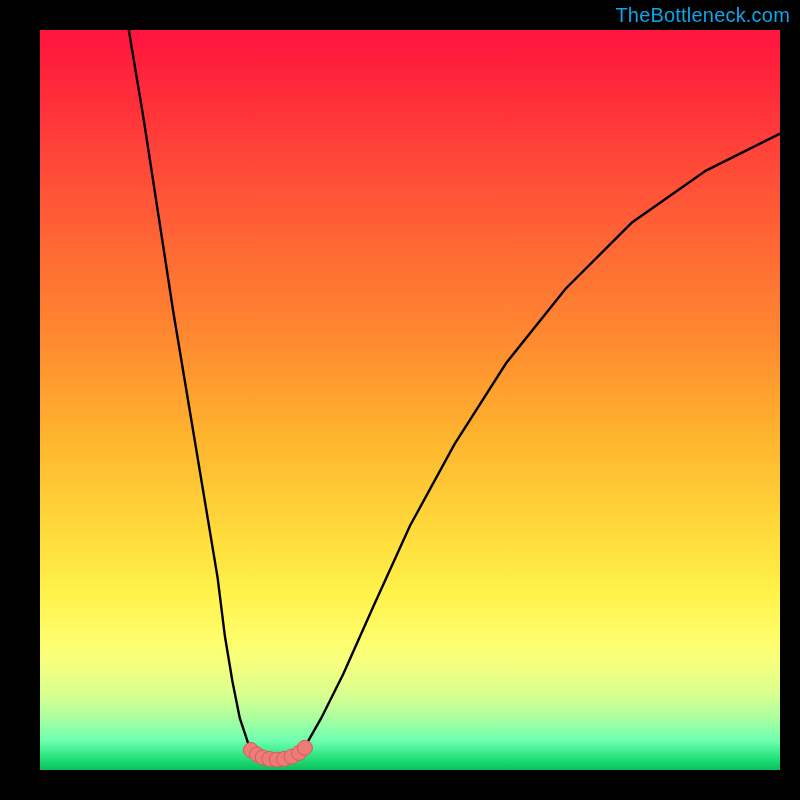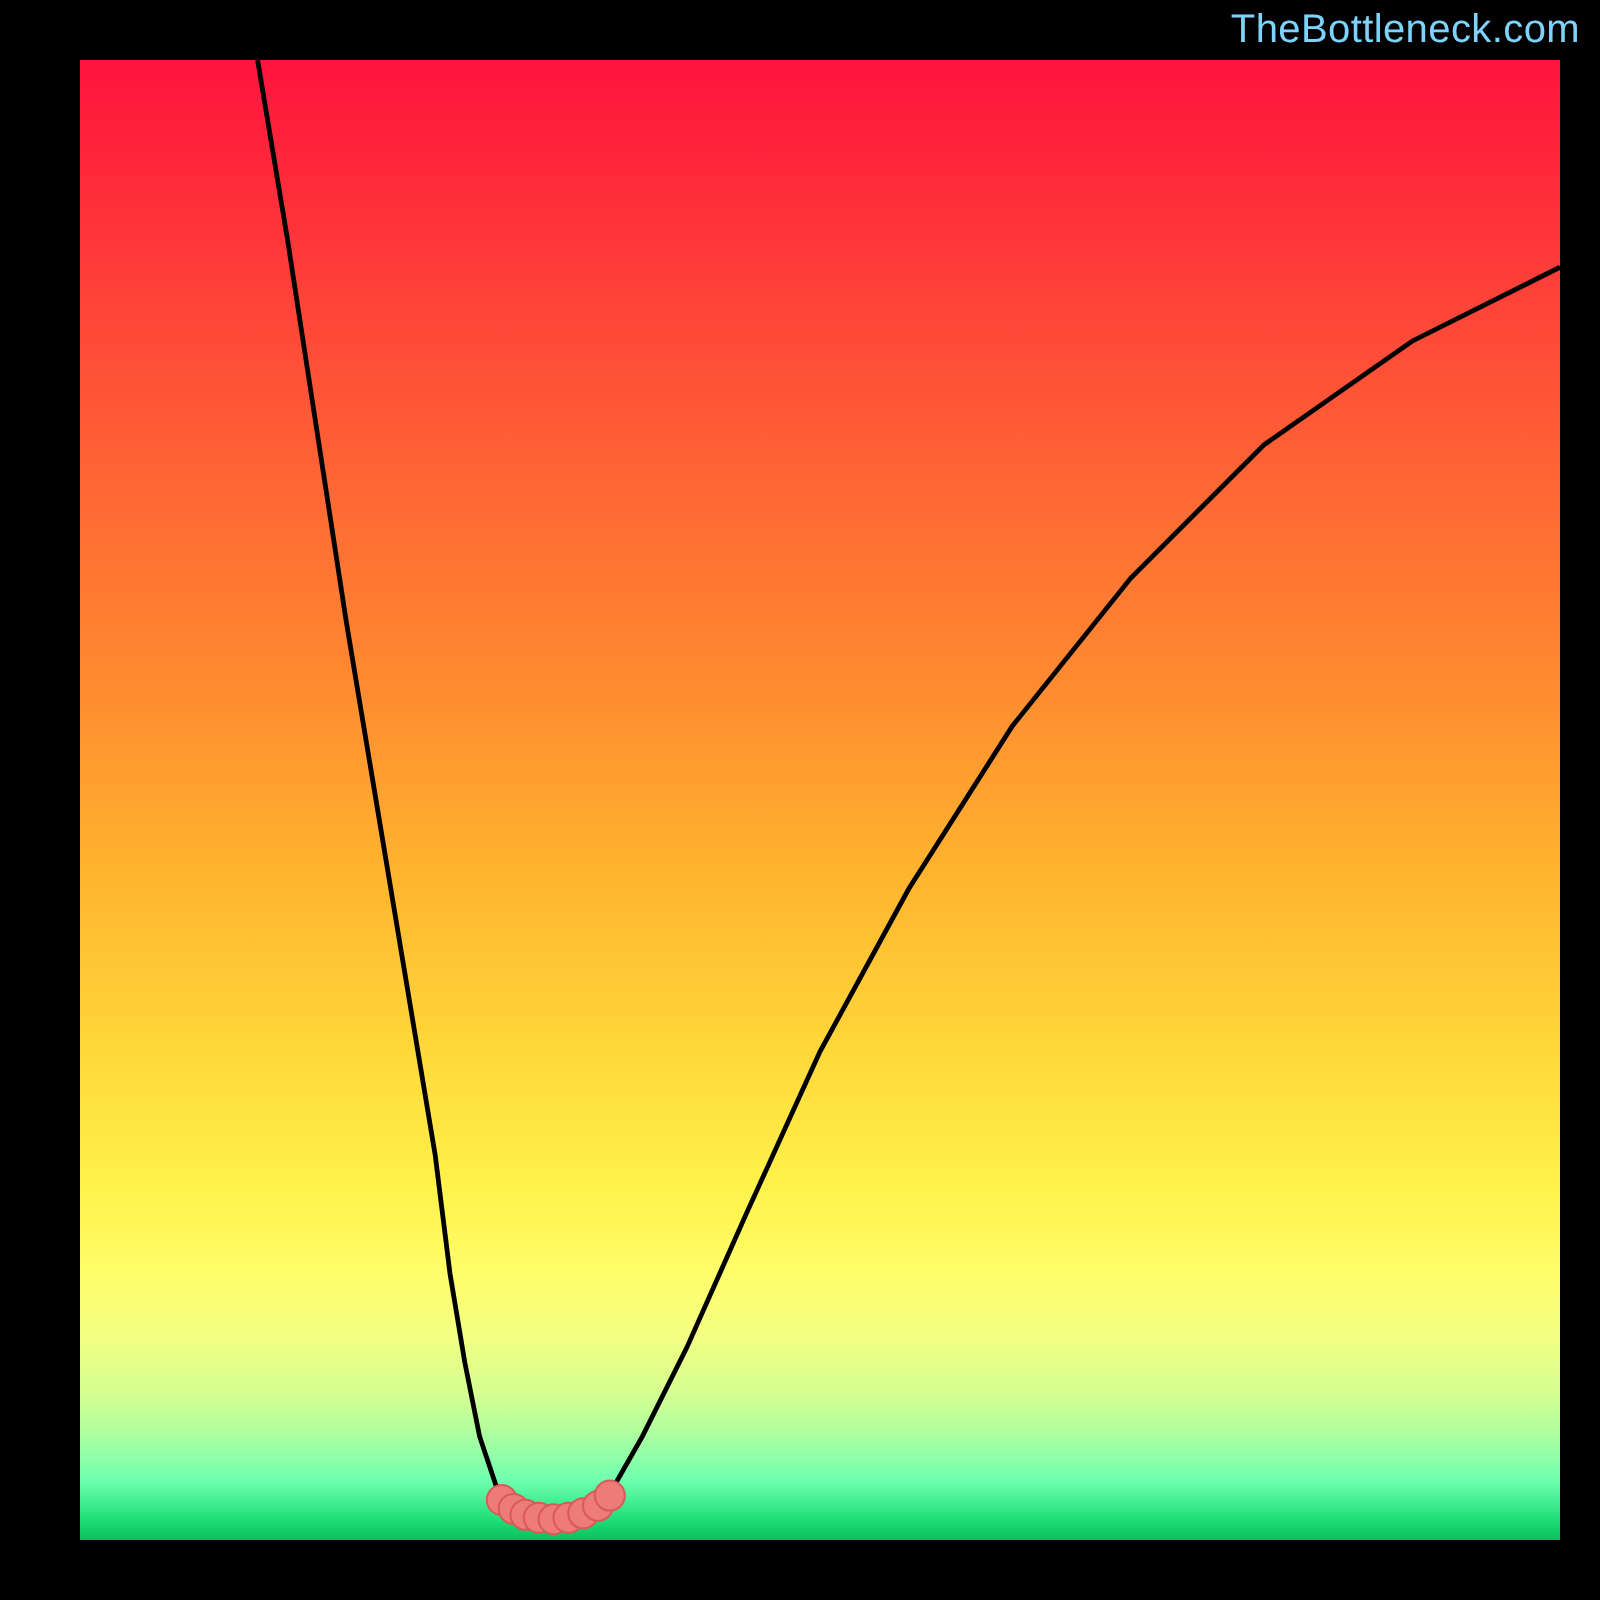--- a/index.html
+++ b/index.html
@@ -48,21 +48,21 @@
     top: 0;
     width: 740px;
     height: 740px;
   }
   .watermark {
     position: absolute;
     top: 4px;
     right: 10px;
     font-family: Arial, Helvetica, sans-serif;
     font-size: 20px;
-    color: #7dd3fc;
+    color: #0ea5e9;
     letter-spacing: 0.2px;
   }
 </style>
 </head>
 <body>
 
 <div class="frame">
   <div class="watermark">TheBottleneck.com</div>
   <div class="plot">
     <svg class="curves" viewBox="0 0 740 740" preserveAspectRatio="none">

